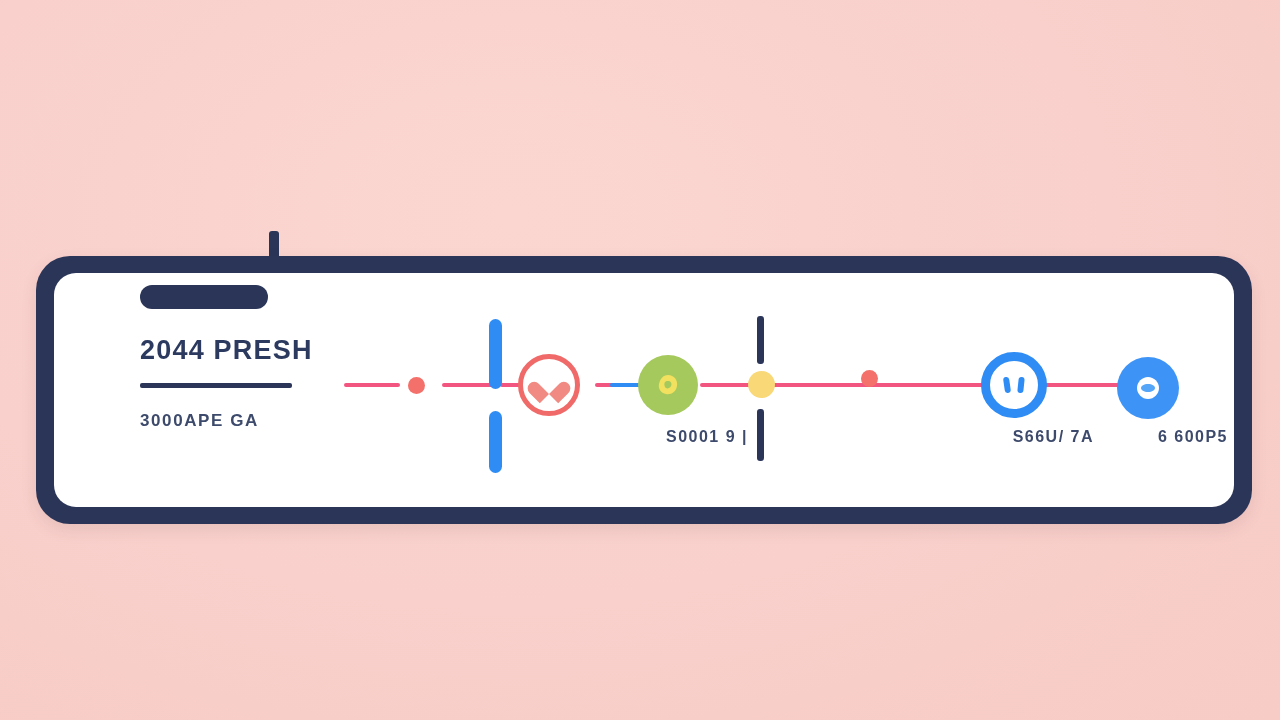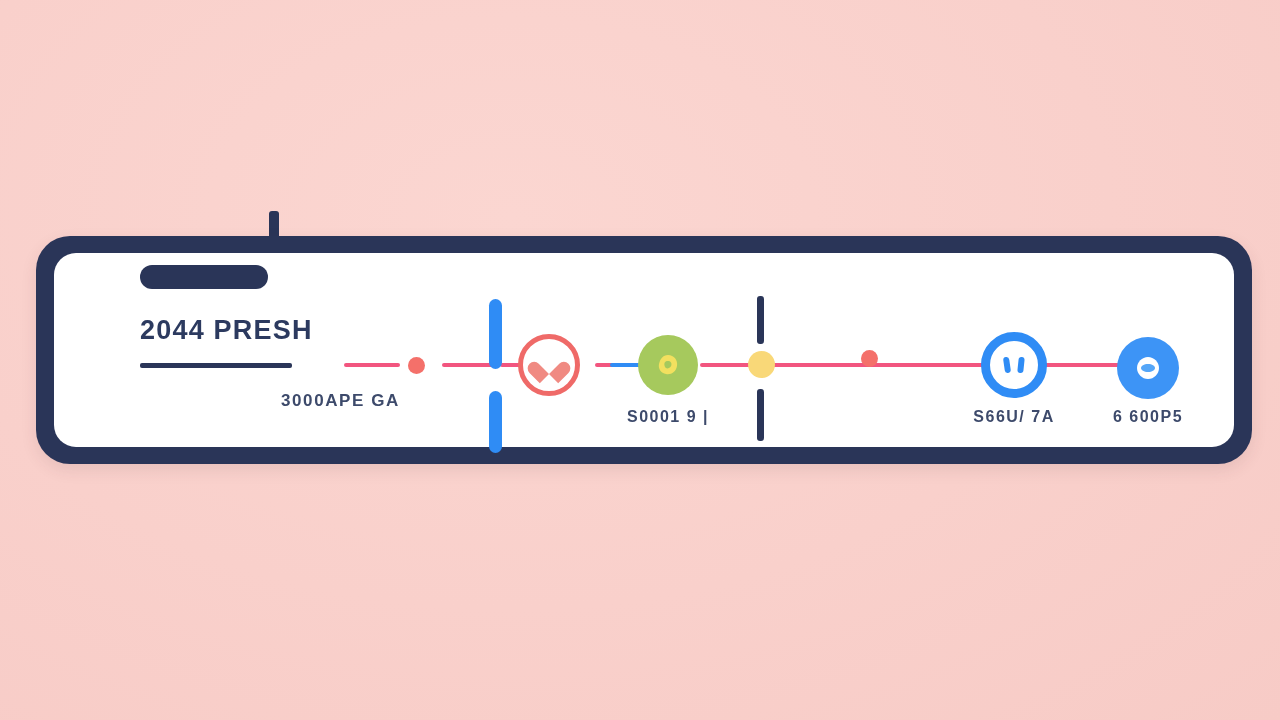--- a/index.html
+++ b/index.html
@@ -13,23 +13,23 @@
   body {
     background: radial-gradient(ellipse at 40% 30%, #fbd6d1 0%, #f9d0cb 55%, #f7cbc6 100%);
     font-family: "Liberation Sans", sans-serif;
     position: relative;
   }
 
   
   #card-stage {
     position: absolute;
     left: 36px;
-    top: 236px;
+    top: 256px;
     width: 1216px;
-    height: 228px;
+    height: 268px;
   }
 
   #card-tab {
     position: absolute;
     left: 233px;
     top: -25px;
     width: 10px;
     height: 40px;
     background: #2a3558;
     border-radius: 3px;
@@ -89,21 +89,20 @@
   }
 
   .subline {
     margin-top: 23px;
     font-size: 17px;
     font-weight: 700;
     color: #3d4a6b;
     letter-spacing: 1.6px;
     white-space: nowrap;
     filter: blur(0.4px);
-    text-align: right;
   }
 
   
   #track {
     position: absolute;
     left: 0;
     top: 0;
     right: 0;
     bottom: 0;
   }
@@ -200,21 +199,21 @@
 
   .node-label {
     position: absolute;
     top: 155px;
     font-size: 16px;
     font-weight: 700;
     color: #3d4a6b;
     letter-spacing: 1.5px;
     white-space: nowrap;
     filter: blur(0.4px);
-    text-align: center;
+    text-align: right;
   }
 
   .heart-glyph {
     width: 26px;
     height: 24px;
     position: relative;
   }
   .heart-glyph::before,
   .heart-glyph::after {
     content: "";

